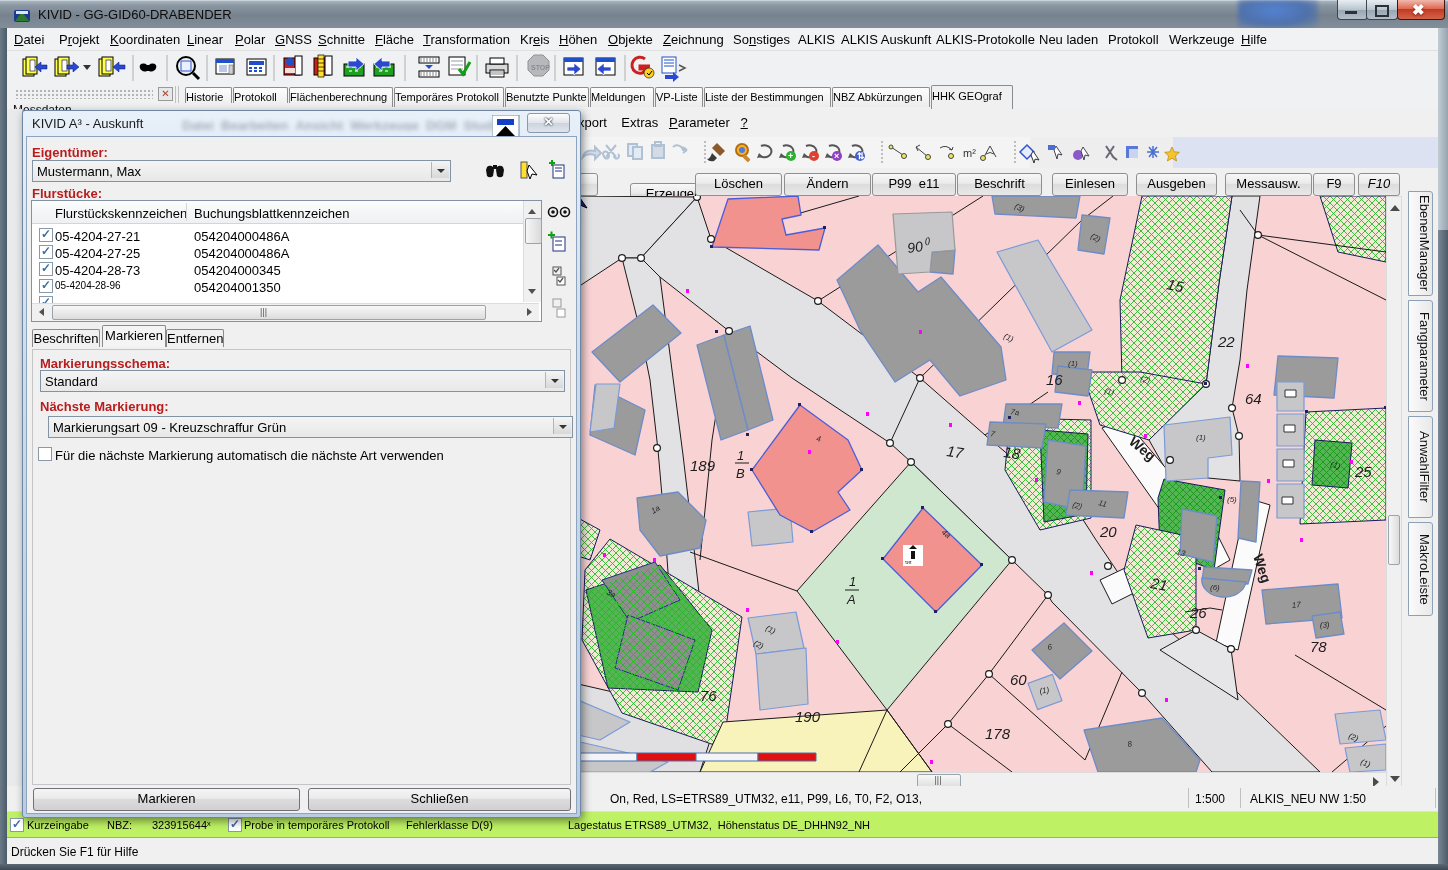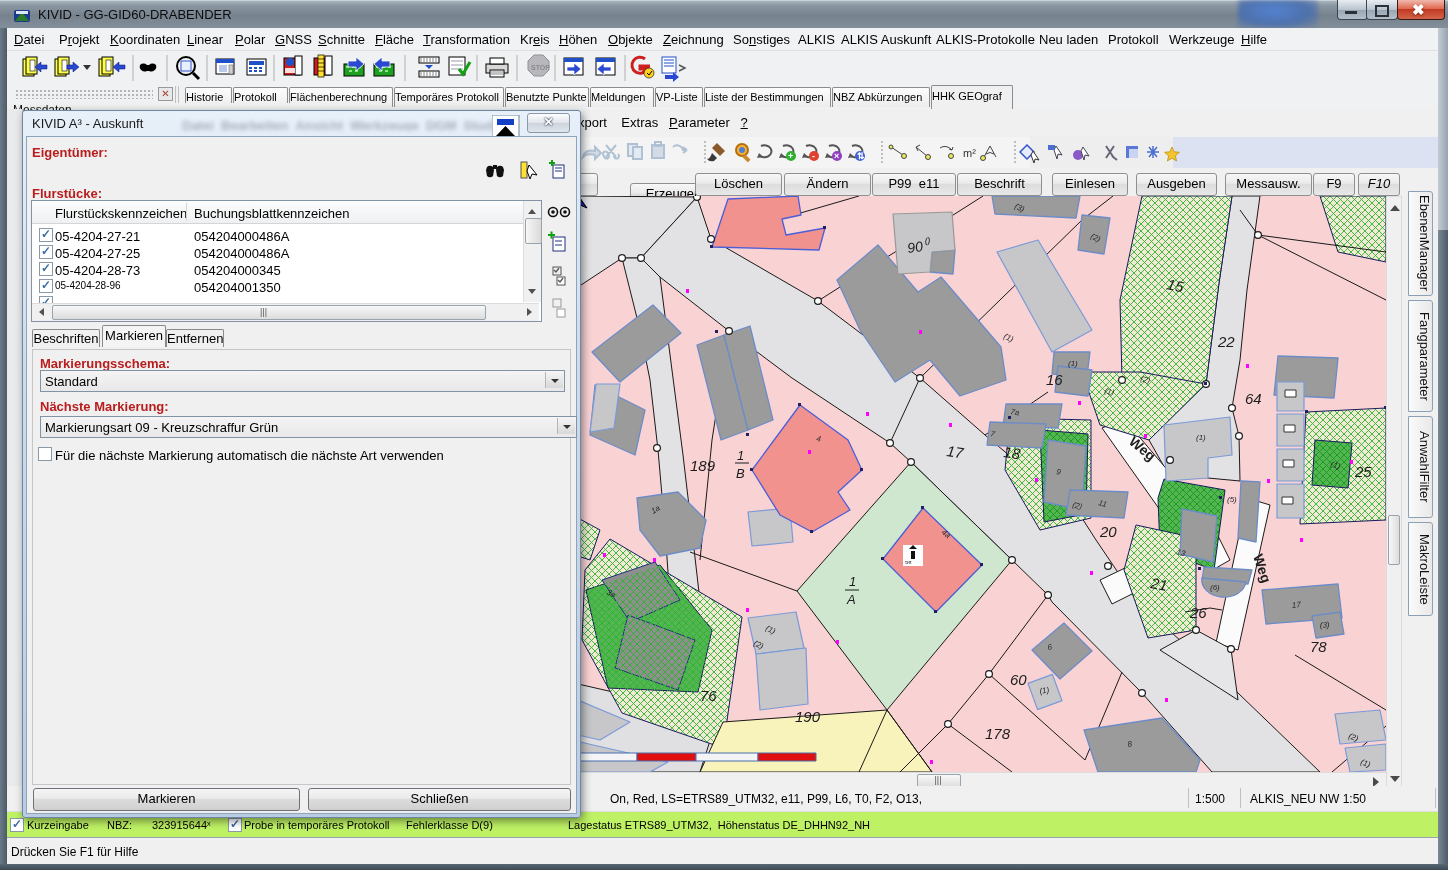--- a/index.html
+++ b/index.html
@@ -662,20 +662,24 @@
 
 <svg style="position:absolute;left:470px;top:5px" width="28" height="25">
       <rect x="0" y="0" width="27" height="24" fill="#fff" stroke="#6a84a0"></rect>
       <rect x="5" y="4" width="17" height="6" fill="#1440c8"></rect>
       <path d="M13.5 11 L23 21 L4 21 Z" fill="#000"></path>
     </svg>
 <div style="position:absolute;left:505px;top:3px;width:41px;height:18px;background:linear-gradient(#fdfdfd,#e0e4ea 50%,#cdd4dd 52%,#dfe5ec);border:1px solid #8a98a8;border-radius:3px;text-align:center;line-height:16px;font-size:12px;font-weight:bold;color:#fff;text-shadow:0 0 2px #33415a,0 0 2px #33415a;">✕</div>
 <div class="dlgbody">
 
  <div class="lbl" style="left:5px;top:8px;">Eigentümer:</div>
+ <div class="combo" style="left:5px;top:23px;width:417px;">
+        <span>Mustermann, Max</span>
+        <div class="arr"></div>
+      </div>
 
  <svg style="position:absolute;left:458px;top:22px" width="88" height="24">
   <g fill="#111">
           <path d="M2 8 a4 4 0 0 1 6 0 l1 3 -1 6 a4 4 0 0 1 -6 0 l-1 -6 z"></path>
           <path d="M12 8 a4 4 0 0 1 6 0 l1 3 -1 6 a4 4 0 0 1 -6 0 l-1 -6 z"></path>
           <rect x="8" y="6" width="4" height="4"></rect>
         </g>
   <rect x="36" y="3" width="6" height="16" fill="#ffe030" stroke="#555"></rect>
         <path d="M44 6 l8 10 -5 -1 -2 5 -3 -8z" fill="#fff" stroke="#000"></path>
   <rect x="68" y="6" width="11" height="13" fill="#fff" stroke="#203080"></rect>
@@ -745,21 +749,21 @@
  <div style="position:absolute;left:5px;top:192px;width:66px;height:17px;background:#f0f0f0;border:1px solid #8a8a8a;border-bottom:none;border-radius:2px 2px 0 0;font-size:13px;text-align:center;line-height:17px;">Beschriften</div>
  <div style="position:absolute;left:75px;top:188px;width:62px;height:21px;background:#f4f4f4;border:1px solid #8a8a8a;border-bottom:none;border-radius:2px 2px 0 0;font-size:13px;text-align:center;line-height:20px;z-index:2;">Markieren</div>
  <div style="position:absolute;left:139px;top:192px;width:56px;height:17px;background:#f0f0f0;border:1px solid #8a8a8a;border-bottom:none;border-radius:2px 2px 0 0;font-size:13px;text-align:center;line-height:17px;">Entfernen</div>
  <div style="position:absolute;left:5px;top:212px;width:537px;height:434px;border:1px solid #c5c5c5;background:#f0f0f0;"></div>
  <div class="lbl" style="left:13px;top:219px;">Markierungsschema:</div>
  <div class="combo" style="left:13px;top:233px;width:523px;">
         <span>Standard</span>
         <div class="arr"></div>
       </div>
  <div class="lbl" style="left:13px;top:262px;">Nächste Markierung:</div>
- <div class="combo" style="left:13px;top:279px;width:523px;padding-left:12px;">
+ <div class="combo" style="left:21px;top:279px;width:523px;">
         <span>Markierungsart 09 - Kreuzschraffur Grün</span>
         <div class="arr"></div>
       </div>
  <span class="cbx" style="left:11px;top:310px;"></span>
  <span style="position:absolute;left:28px;top:311px;font-size:13px;">Für die nächste Markierung automatisch die nächste Art verwenden</span>
 
  <div class="btn7" style="left:6px;top:651px;width:265px;">Markieren</div>
  <div class="btn7" style="left:281px;top:651px;width:261px;">Schließen</div>
 </div>
 </div>

